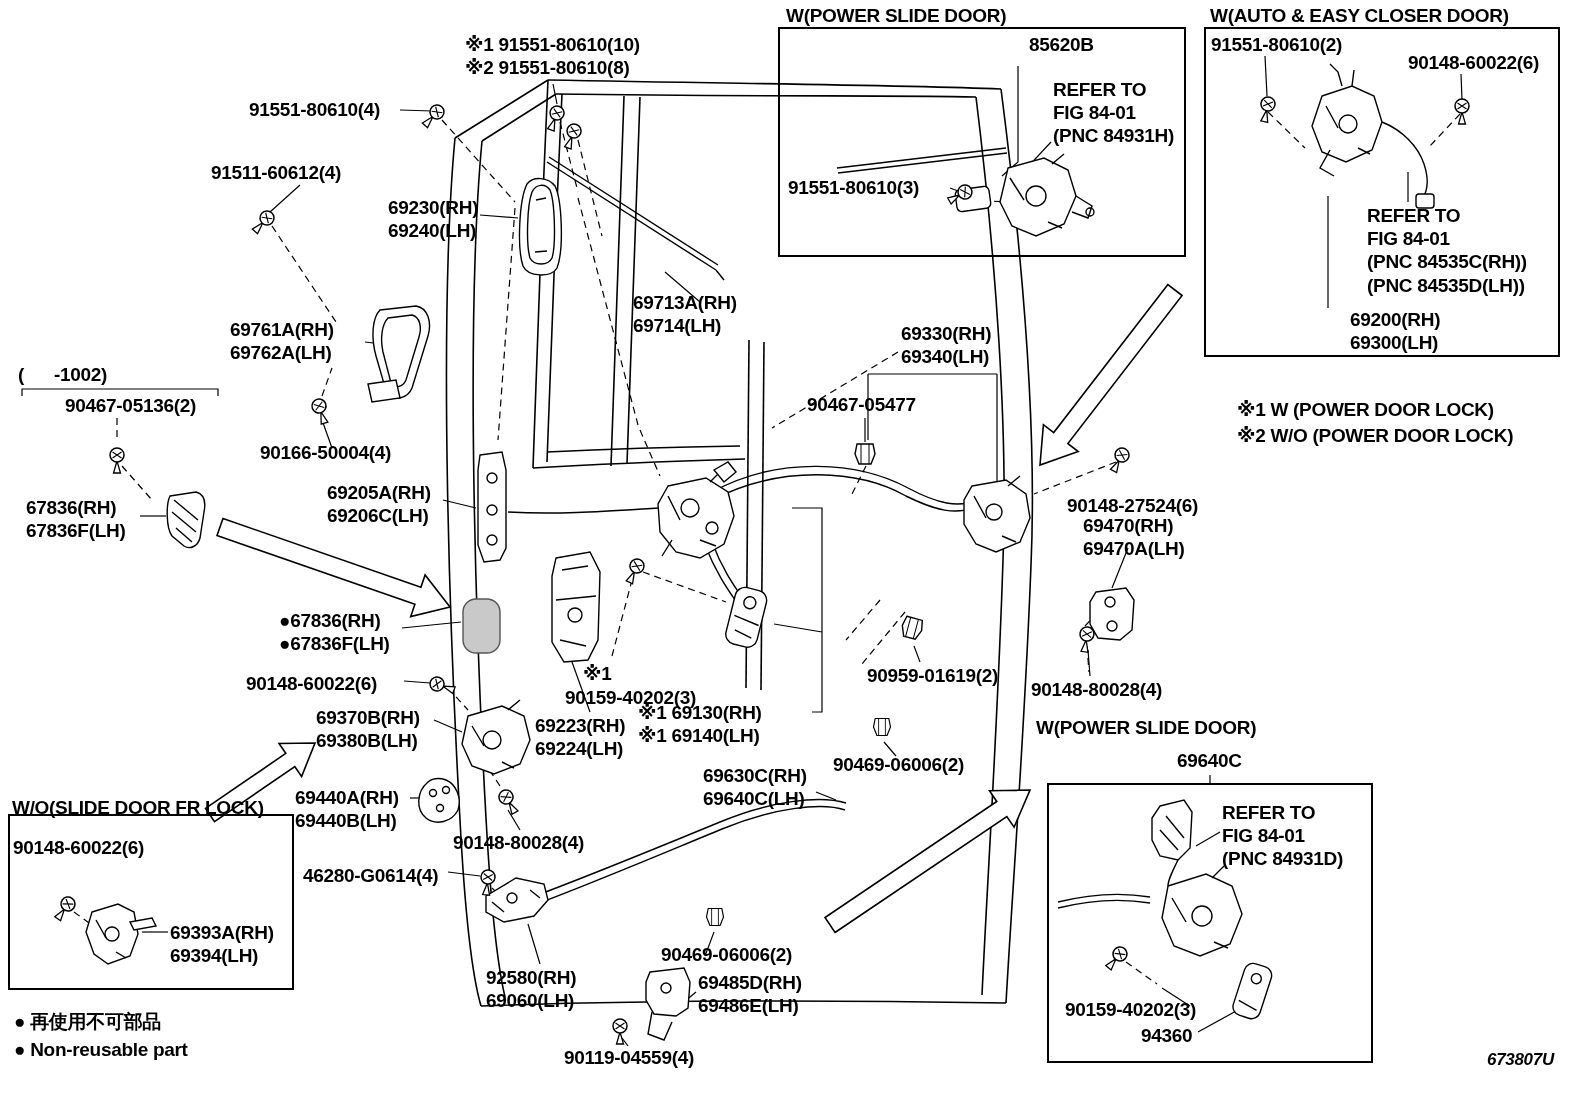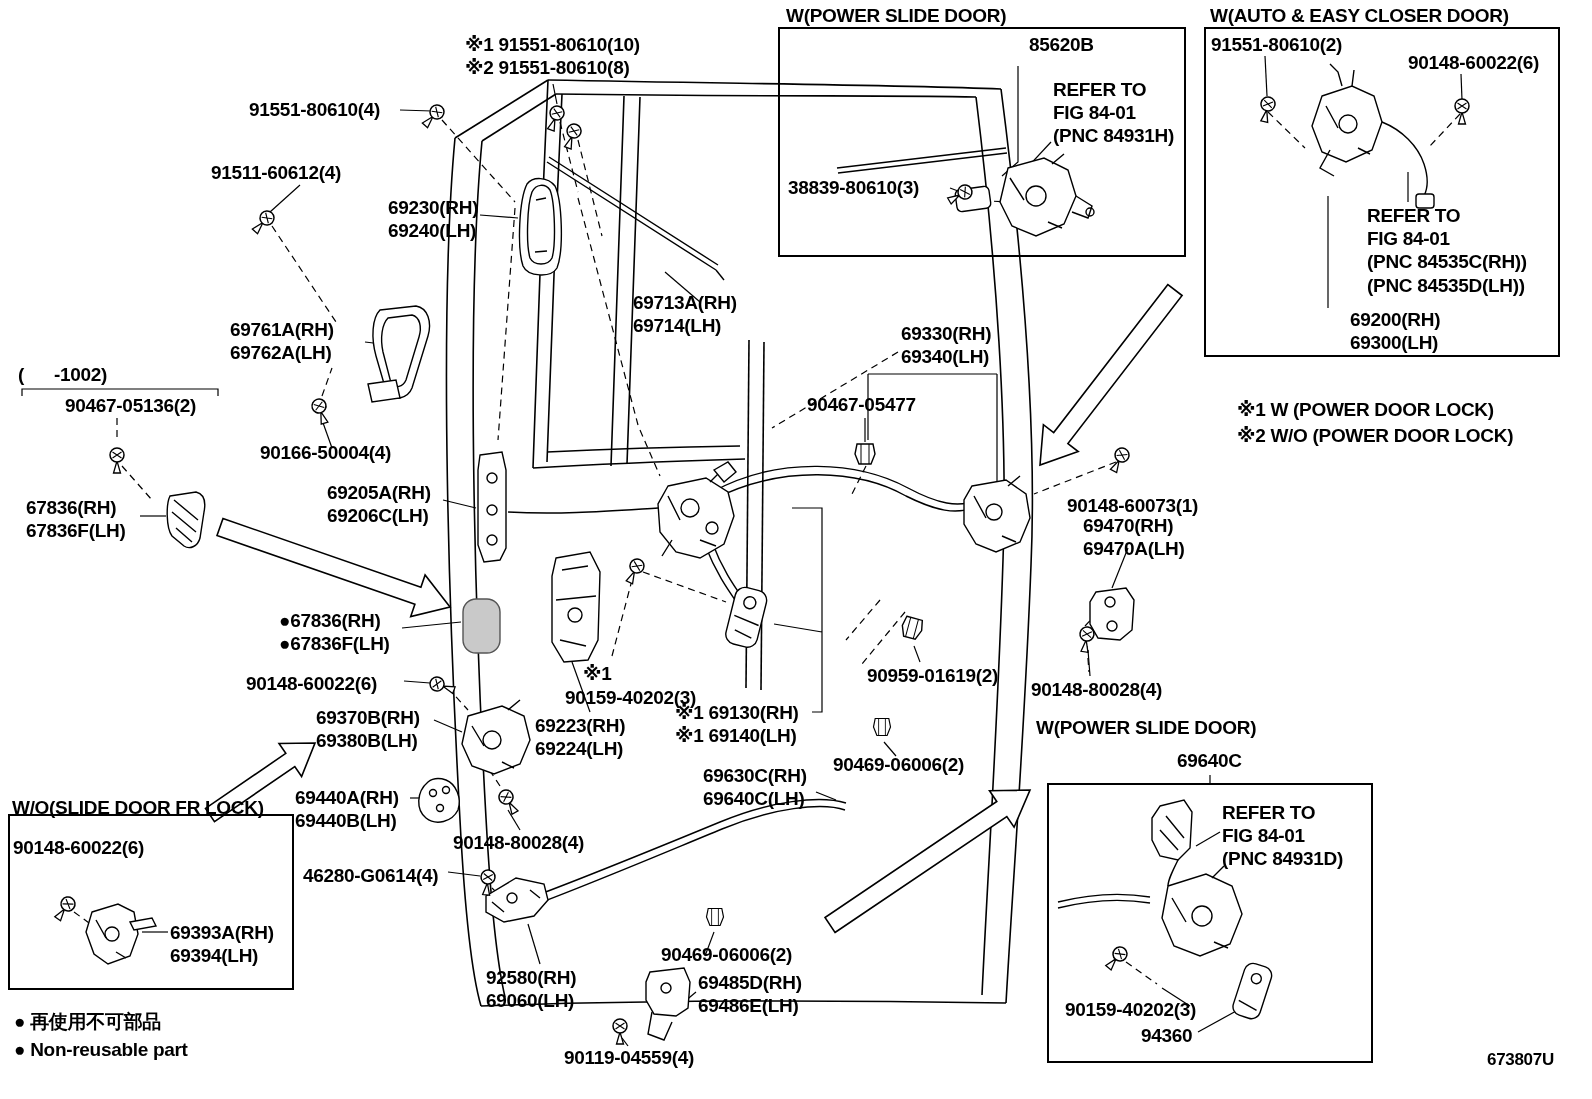--- a/index.html
+++ b/index.html
@@ -6,21 +6,21 @@
   html,body { background:#fff; }
   body {
     width:1592px; height:1099px; position:relative; overflow:hidden;
     font-family:"Liberation Sans","DejaVu Sans",sans-serif; color:#000;
   }
   svg.stage { position:absolute; left:0; top:0; }
   .lbl {
     position:absolute; font-weight:bold; font-size:19px; line-height:1.22;
     letter-spacing:-0.3px; white-space:pre; z-index:5;
   }
-  .lbl.sm { font-size:17px; }
+  .lbl.sm { font-size:17px;font-style:italic; }
   .box {
     position:absolute; border:2px solid #000; z-index:2; background:transparent;
   }
 </style>
 </head>
 <body>
 
 <svg class="stage" width="1592" height="1099" viewBox="0 0 1592 1099">
   <defs>
     <g id="screw">
@@ -308,55 +308,55 @@
 <div class="lbl" style="left:901px;top:322px">69330(RH)
 69340(LH)</div>
 <div class="lbl" style="left:18px;top:363px">(      -1002)</div>
 <div class="lbl" style="left:65px;top:394px">90467-05136(2)</div>
 <div class="lbl" style="left:260px;top:441px">90166-50004(4)</div>
 <div class="lbl" style="left:807px;top:393px">90467-05477</div>
 <div class="lbl" style="left:327px;top:481px">69205A(RH)
 69206C(LH)</div>
 <div class="lbl" style="left:26px;top:496px">67836(RH)
 67836F(LH)</div>
-<div class="lbl" style="left:1067px;top:494px">90148-60073(1)</div>
+<div class="lbl" style="left:1067px;top:494px">90148-27524(6)</div>
 <div class="lbl" style="left:1083px;top:514px">69470(RH)
 69470A(LH)</div>
 <div class="lbl" style="left:279px;top:609px">●67836(RH)
 ●67836F(LH)</div>
 <div class="lbl" style="left:246px;top:672px">90148-60022(6)</div>
 <div class="lbl" style="left:583px;top:662px">※1</div>
 <div class="lbl" style="left:565px;top:686px">90159-40202(3)</div>
 <div class="lbl" style="left:867px;top:664px">90959-01619(2)</div>
 <div class="lbl" style="left:1031px;top:678px">90148-80028(4)</div>
 <div class="lbl" style="left:316px;top:706px">69370B(RH)
 69380B(LH)</div>
 <div class="lbl" style="left:535px;top:714px">69223(RH)
 69224(LH)</div>
-<div class="lbl" style="left:675px;top:701px">※1 69130(RH)
+<div class="lbl" style="left:638px;top:701px">※1 69130(RH)
 ※1 69140(LH)</div>
 <div class="lbl" style="left:833px;top:753px">90469-06006(2)</div>
 <div class="lbl" style="left:703px;top:764px">69630C(RH)
 69640C(LH)</div>
 <div class="lbl" style="left:295px;top:786px">69440A(RH)
 69440B(LH)</div>
 <div class="lbl" style="left:453px;top:831px">90148-80028(4)</div>
 <div class="lbl" style="left:303px;top:864px">46280-G0614(4)</div>
 <div class="lbl" style="left:486px;top:966px">92580(RH)
 69060(LH)</div>
 <div class="lbl" style="left:661px;top:943px">90469-06006(2)</div>
 <div class="lbl" style="left:698px;top:971px">69485D(RH)
 69486E(LH)</div>
 <div class="lbl" style="left:564px;top:1046px">90119-04559(4)</div>
 
 <div class="lbl" style="left:1029px;top:33px">85620B</div>
 <div class="lbl" style="left:1053px;top:78px">REFER TO
 FIG 84-01
 (PNC 84931H)</div>
-<div class="lbl" style="left:788px;top:176px">38839-80610(3)</div>
+<div class="lbl" style="left:788px;top:176px">91551-80610(3)</div>
 
 <div class="lbl" style="left:1211px;top:33px">91551-80610(2)</div>
 <div class="lbl" style="left:1408px;top:51px">90148-60022(6)</div>
 <div class="lbl" style="left:1367px;top:204px">REFER TO
 FIG 84-01
 (PNC 84535C(RH))
 (PNC 84535D(LH))</div>
 <div class="lbl" style="left:1350px;top:308px">69200(RH)
 69300(LH)</div>
 

